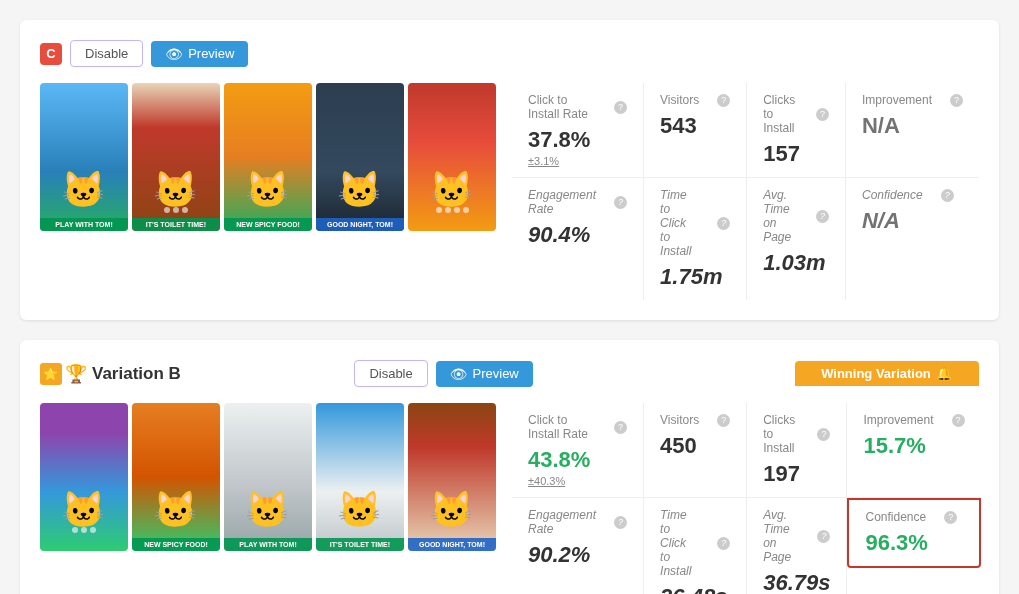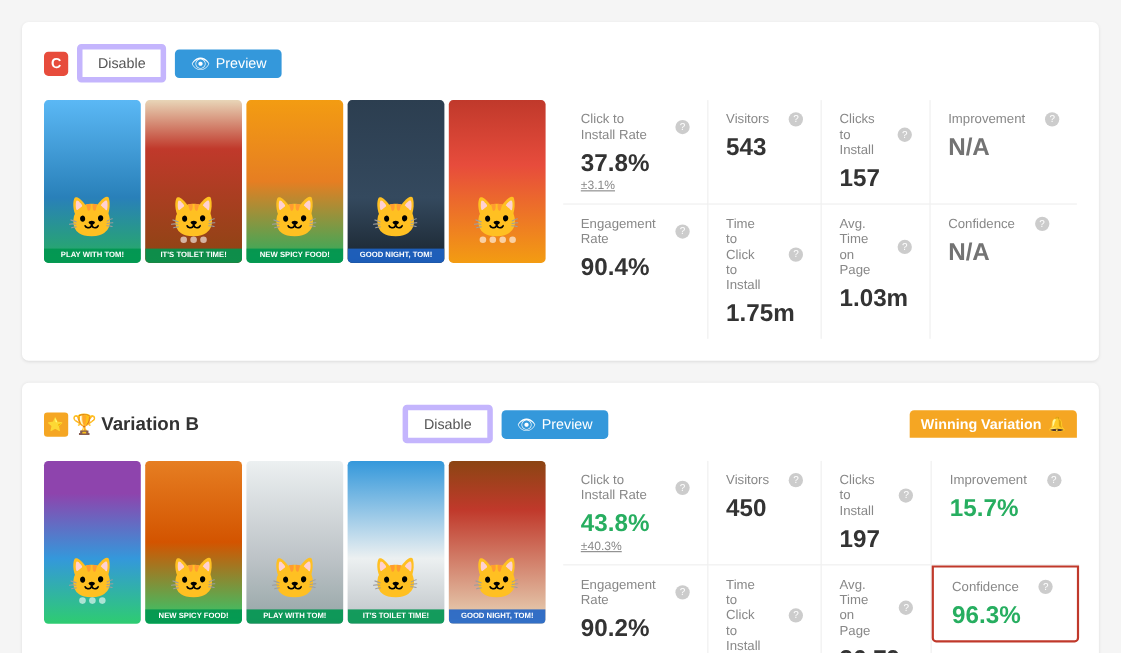--- a/index.html
+++ b/index.html
@@ -65,21 +65,21 @@
 
     .variation-title {
       font-size: 17px;
       font-weight: 600;
       color: #333;
       flex: 1;
     }
 
     .btn-disable {
       background: #fff;
-      border: 5px solid #c4b5fd;
+      border: 1px solid #c4b5fd;
       border-radius: 4px;
       padding: 5px 14px;
       font-size: 13px;
       cursor: pointer;
       color: #555;
       margin-right: 8px;
     }
 
     .btn-preview {
       background: #3498db;
@@ -180,21 +180,21 @@
       gap: 0;
     }
 
     .stat-cell {
       padding: 10px 16px;
       border-right: 1px solid #eee;
       border-bottom: 1px solid #eee;
     }
 
     .stat-cell:nth-child(4n) { border-right: none; }
-    .stat-cell:nth-child(n+5) { border-bottom: none; }
+    .stat-cell:nth-child(n+5) { border-bottom: none; font-style: italic; }
 
     .stat-label {
       font-size: 12px;
       color: #888;
       margin-bottom: 6px;
       display: flex;
       align-items: center;
       gap: 18px;
     }
 
@@ -226,21 +226,21 @@
       margin-top: 2px;
       text-decoration: underline;
     }
 
     
     .winning-banner {
       background: #f5a623;
       color: #fff;
       font-size: 13px;
       font-weight: 600;
-      padding: 5px 10px;
+      padding: 5px 26px;
       border-radius: 4px 4px 0 0;
       display: flex;
       align-items: center;
       gap: 6px;
     }
 
     .stat-cell-winning {
       border: 2px solid #c0392b;
       border-radius: 0 0 4px 4px;
       padding: 10px 16px;

